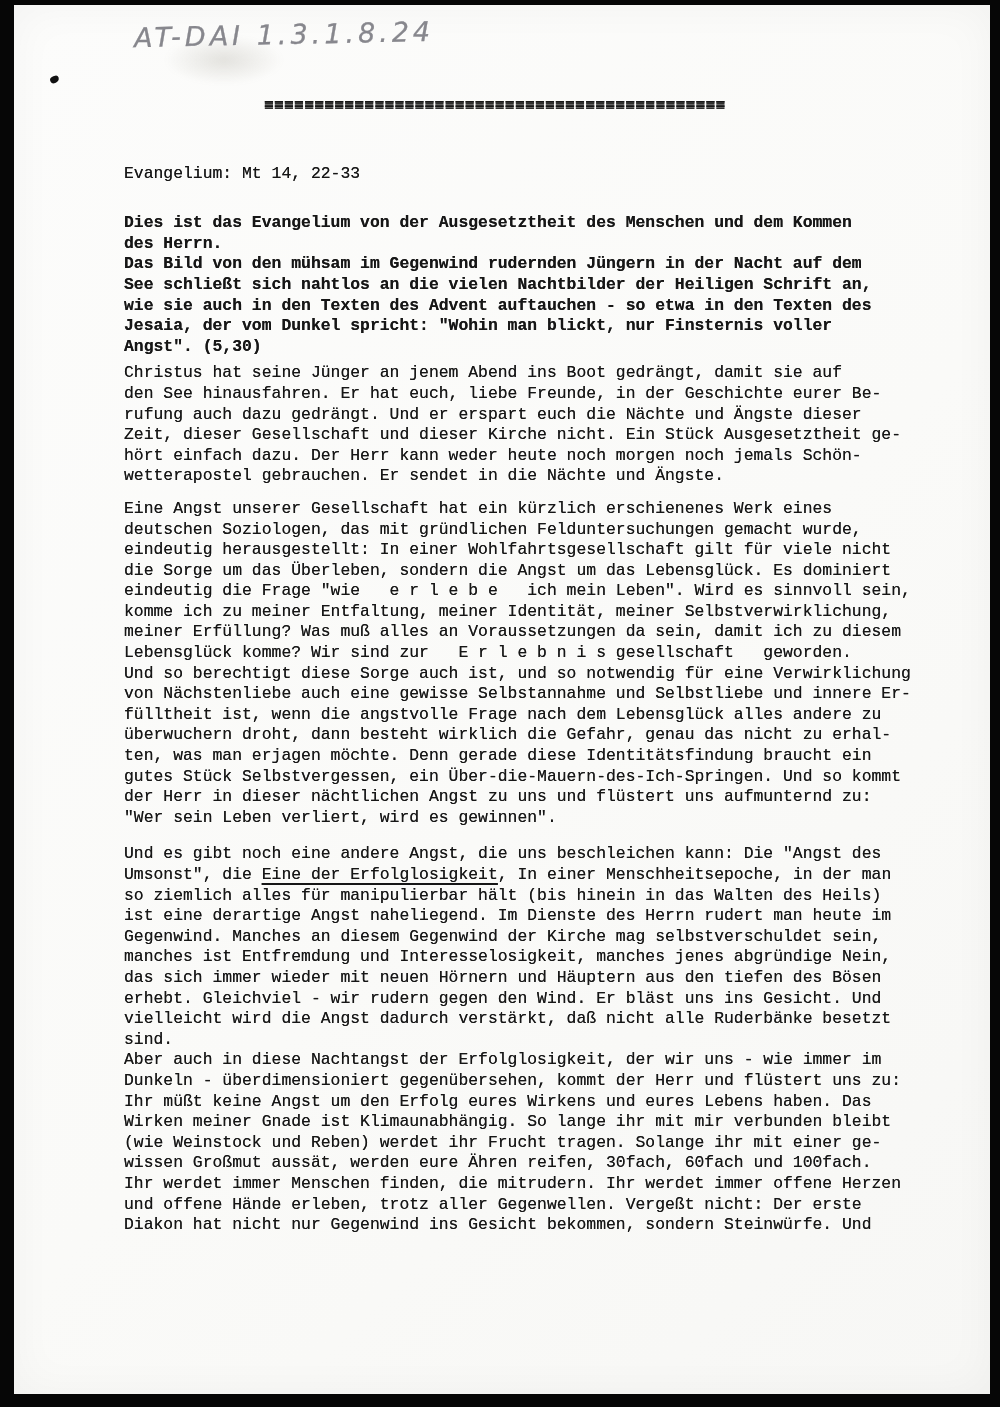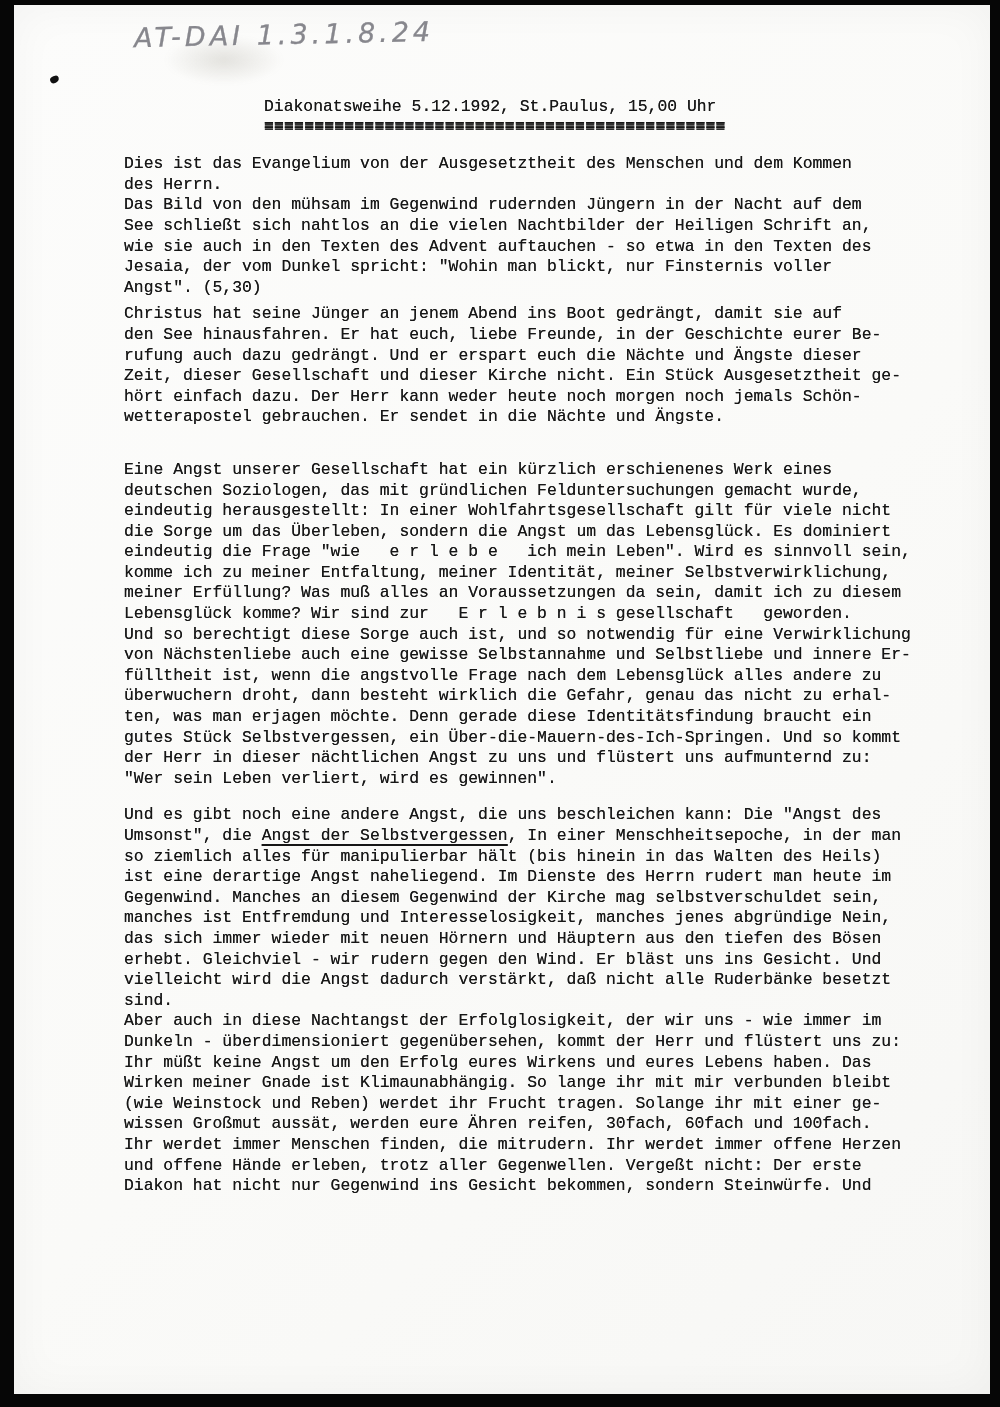--- a/index.html
+++ b/index.html
@@ -82,44 +82,45 @@
     text-shadow: 0 1.5px 0 rgba(10,10,10,0.85), 0 0 0.5px rgba(10,10,10,0.75);
     margin-top: -1px;
   }
   .reading-line {
     margin-top: 47px;
     white-space: pre;
   }
   .para {
     white-space: pre-wrap;
   }
-  .para-1 { margin-top: 17px; }
+  .para-1 { margin-top: 29px; font-weight: bold; }
   .para-2 { margin-top: 6px; }
-  .para-3 { margin-top: 32px; }
+  .para-3 { margin-top: 12px; }
   .para-4 { margin-top: 16px; }
   .underlined-phrase {
     text-decoration: underline;
     text-underline-offset: 3.5px;
     text-decoration-thickness: 1.5px;
   }
 </style>
 </head>
 <body>
 
 <div class="scan-frame">
   <div class="page">
     <div class="smudge"></div>
     <div class="ink-dot"></div>
 
     <div class="annotation">AT-DAI 1.3.1.8.24</div>
 
     <div class="text-column">
 
-      <div class="doc-title-block"><span class="doc-title">Diakonatsweihe 5.12.1992, St.Paulus, 15,00 Uhr</span><span class="doc-title-underline">==============================================</span></div>
+      <div class="doc-title-block"><span class="doc-title-underline">==============================================</span></div>
 
+      <div class="reading-line">Evangelium: Mt 14, 22-33</div>
 
       <div class="para para-1">Dies ist das Evangelium von der Ausgesetztheit des Menschen und dem Kommen
 des Herrn.
 Das Bild von den mühsam im Gegenwind rudernden Jüngern in der Nacht auf dem
 See schließt sich nahtlos an die vielen Nachtbilder der Heiligen Schrift an,
 wie sie auch in den Texten des Advent auftauchen - so etwa in den Texten des
 Jesaia, der vom Dunkel spricht: "Wohin man blickt, nur Finsternis voller
 Angst". (5,30)</div>
 
       <div class="para para-2">Christus hat seine Jünger an jenem Abend ins Boot gedrängt, damit sie auf
@@ -140,21 +141,21 @@
 Und so berechtigt diese Sorge auch ist, und so notwendig für eine Verwirklichung
 von Nächstenliebe auch eine gewisse Selbstannahme und Selbstliebe und innere Er-
 fülltheit ist, wenn die angstvolle Frage nach dem Lebensglück alles andere zu
 überwuchern droht, dann besteht wirklich die Gefahr, genau das nicht zu erhal-
 ten, was man erjagen möchte. Denn gerade diese Identitätsfindung braucht ein
 gutes Stück Selbstvergessen, ein Über-die-Mauern-des-Ich-Springen. Und so kommt
 der Herr in dieser nächtlichen Angst zu uns und flüstert uns aufmunternd zu:
 "Wer sein Leben verliert, wird es gewinnen".</div>
 
       <div class="para para-4"><span>Und es gibt noch eine andere Angst, die uns beschleichen kann: Die "Angst des
-Umsonst", die </span><span class="underlined-phrase">Angst der Selbstvergessen</span><span>, In einer Menschheitsepoche, in der man
+Umsonst", die </span><span class="underlined-phrase">Eine der Erfolglosigkeit</span><span>, In einer Menschheitsepoche, in der man
 so ziemlich alles für manipulierbar hält (bis hinein in das Walten des Heils)
 ist eine derartige Angst naheliegend. Im Dienste des Herrn rudert man heute im
 Gegenwind. Manches an diesem Gegenwind der Kirche mag selbstverschuldet sein,
 manches ist Entfremdung und Interesselosigkeit, manches jenes abgründige Nein,
 das sich immer wieder mit neuen Hörnern und Häuptern aus den tiefen des Bösen
 erhebt. Gleichviel - wir rudern gegen den Wind. Er bläst uns ins Gesicht. Und
 vielleicht wird die Angst dadurch verstärkt, daß nicht alle Ruderbänke besetzt
 sind.
 Aber auch in diese Nachtangst der Erfolglosigkeit, der wir uns - wie immer im
 Dunkeln - überdimensioniert gegenübersehen, kommt der Herr und flüstert uns zu:

